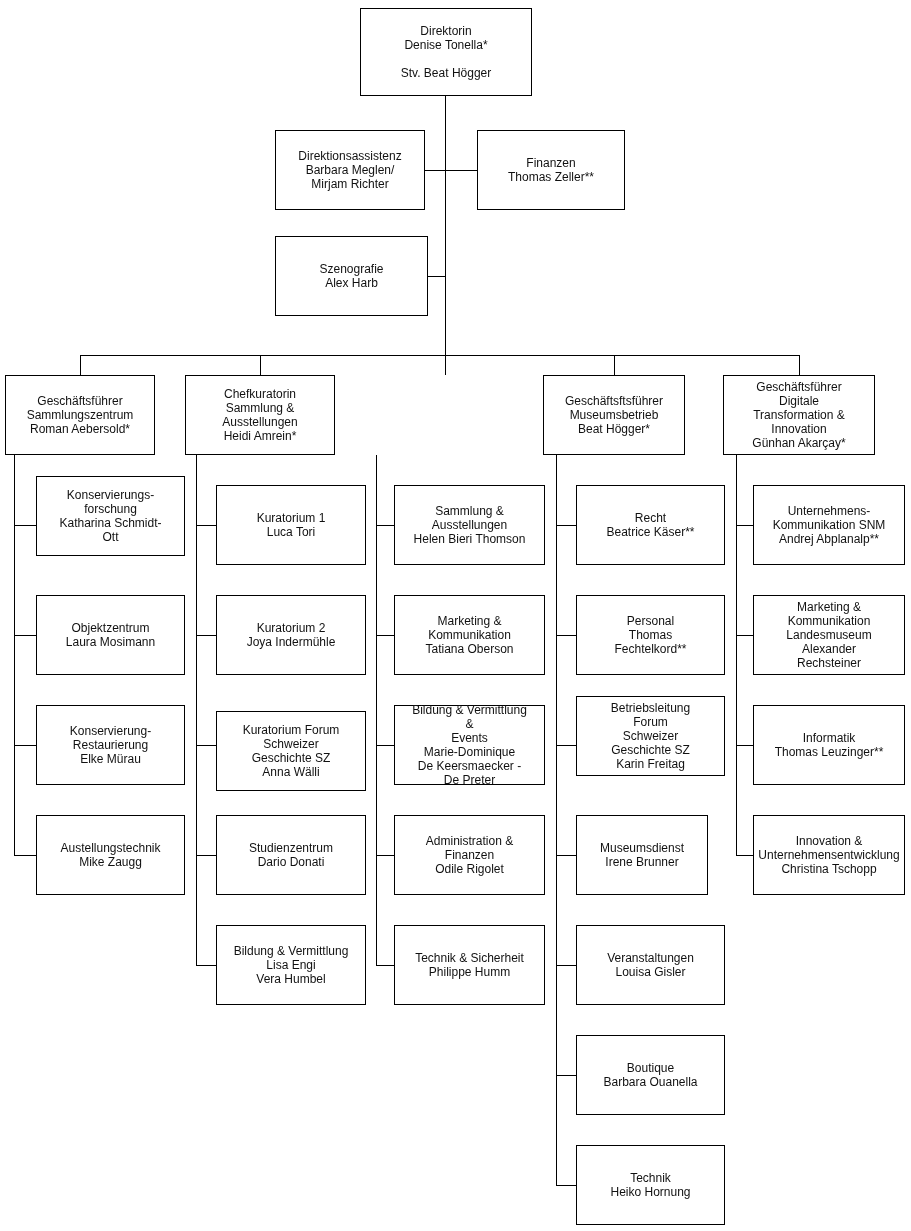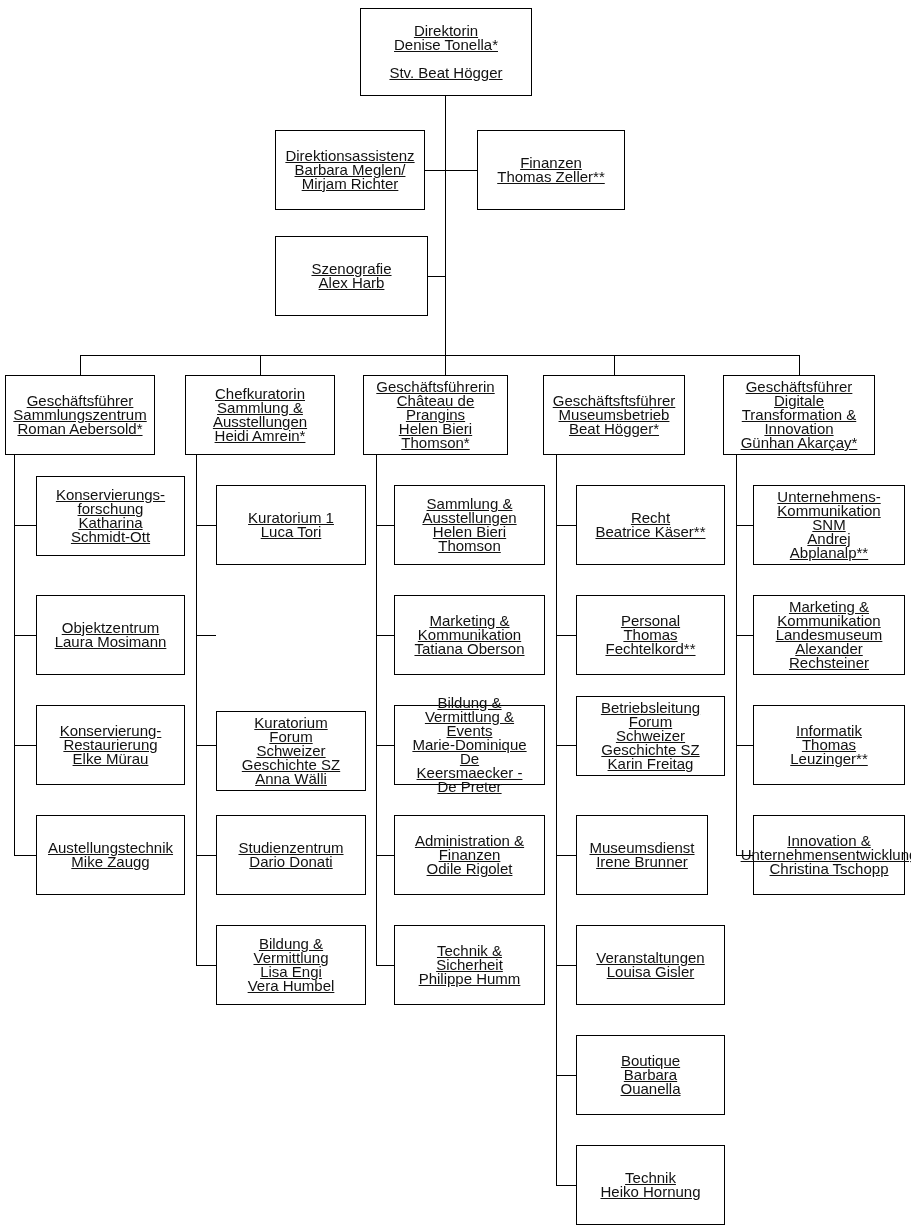--- a/index.html
+++ b/index.html
@@ -13,26 +13,25 @@
   }
   .box{
     position:absolute;
     box-sizing:border-box;
     border:1px solid #000000;
     background:#ffffff;
     display:flex;
     align-items:center;
     justify-content:center;
     text-align:center;
-    font-size:15px;
+    font-size:12px;
     line-height:14px;
     white-space:pre-line;
     padding:2px 16px;
     z-index:2;
-    text-decoration:underline;
   }
   #wires{position:absolute;left:0;top:0;z-index:1;}
 </style>
 </head>
 <body>
 
 <div id="canvas">
 
   <svg id="wires" width="911" height="1231">
     <g stroke="#000000" stroke-width="1" shape-rendering="crispEdges">
@@ -99,23 +98,20 @@
 Thomas Zeller**</div>
   <div class="box" style="left:275px;top:236px;width:153px;height:80px;">Szenografie
 Alex Harb</div>
 
   <div class="box" style="left:5px;top:375px;width:150px;height:80px;">Geschäftsführer
 Sammlungszentrum
 Roman Aebersold*</div>
   <div class="box" style="left:185px;top:375px;width:150px;height:80px;">Chefkuratorin
 Sammlung &amp; Ausstellungen
 Heidi Amrein*</div>
-  <div class="box" style="left:363px;top:375px;width:145px;height:80px;">Geschäftsführerin
-Château de Prangins
-Helen Bieri Thomson*</div>
   <div class="box" style="left:543px;top:375px;width:142px;height:80px;">Geschäftsftsführer
 Museumsbetrieb
 Beat Högger*</div>
   <div class="box" style="left:723px;top:375px;width:152px;height:80px;">Geschäftsführer
 Digitale Transformation &amp;
 Innovation
 Günhan Akarçay*</div>
 
   <div class="box" style="left:36px;top:476px;width:149px;height:80px;">Konservierungs-
 forschung
@@ -123,20 +119,22 @@
   <div class="box" style="left:36px;top:595px;width:149px;height:80px;">Objektzentrum
 Laura Mosimann</div>
   <div class="box" style="left:36px;top:705px;width:149px;height:80px;">Konservierung-
 Restaurierung
 Elke Mürau</div>
   <div class="box" style="left:36px;top:815px;width:149px;height:80px;">Austellungstechnik
 Mike Zaugg</div>
 
   <div class="box" style="left:216px;top:485px;width:150px;height:80px;">Kuratorium 1
 Luca Tori</div>
+  <div class="box" style="left:216px;top:595px;width:150px;height:80px;">Kuratorium 2
+Joya Indermühle</div>
   <div class="box" style="left:216px;top:705px;width:150px;height:80px;margin-top:6px;">Kuratorium Forum
 Schweizer Geschichte SZ
 Anna Wälli</div>
   <div class="box" style="left:216px;top:815px;width:150px;height:80px;">Studienzentrum
 Dario Donati</div>
   <div class="box" style="left:216px;top:925px;width:150px;height:80px;">Bildung &amp; Vermittlung
 Lisa Engi
 Vera Humbel</div>
 
   <div class="box" style="left:394px;top:485px;width:151px;height:80px;">Sammlung &amp; Ausstellungen

